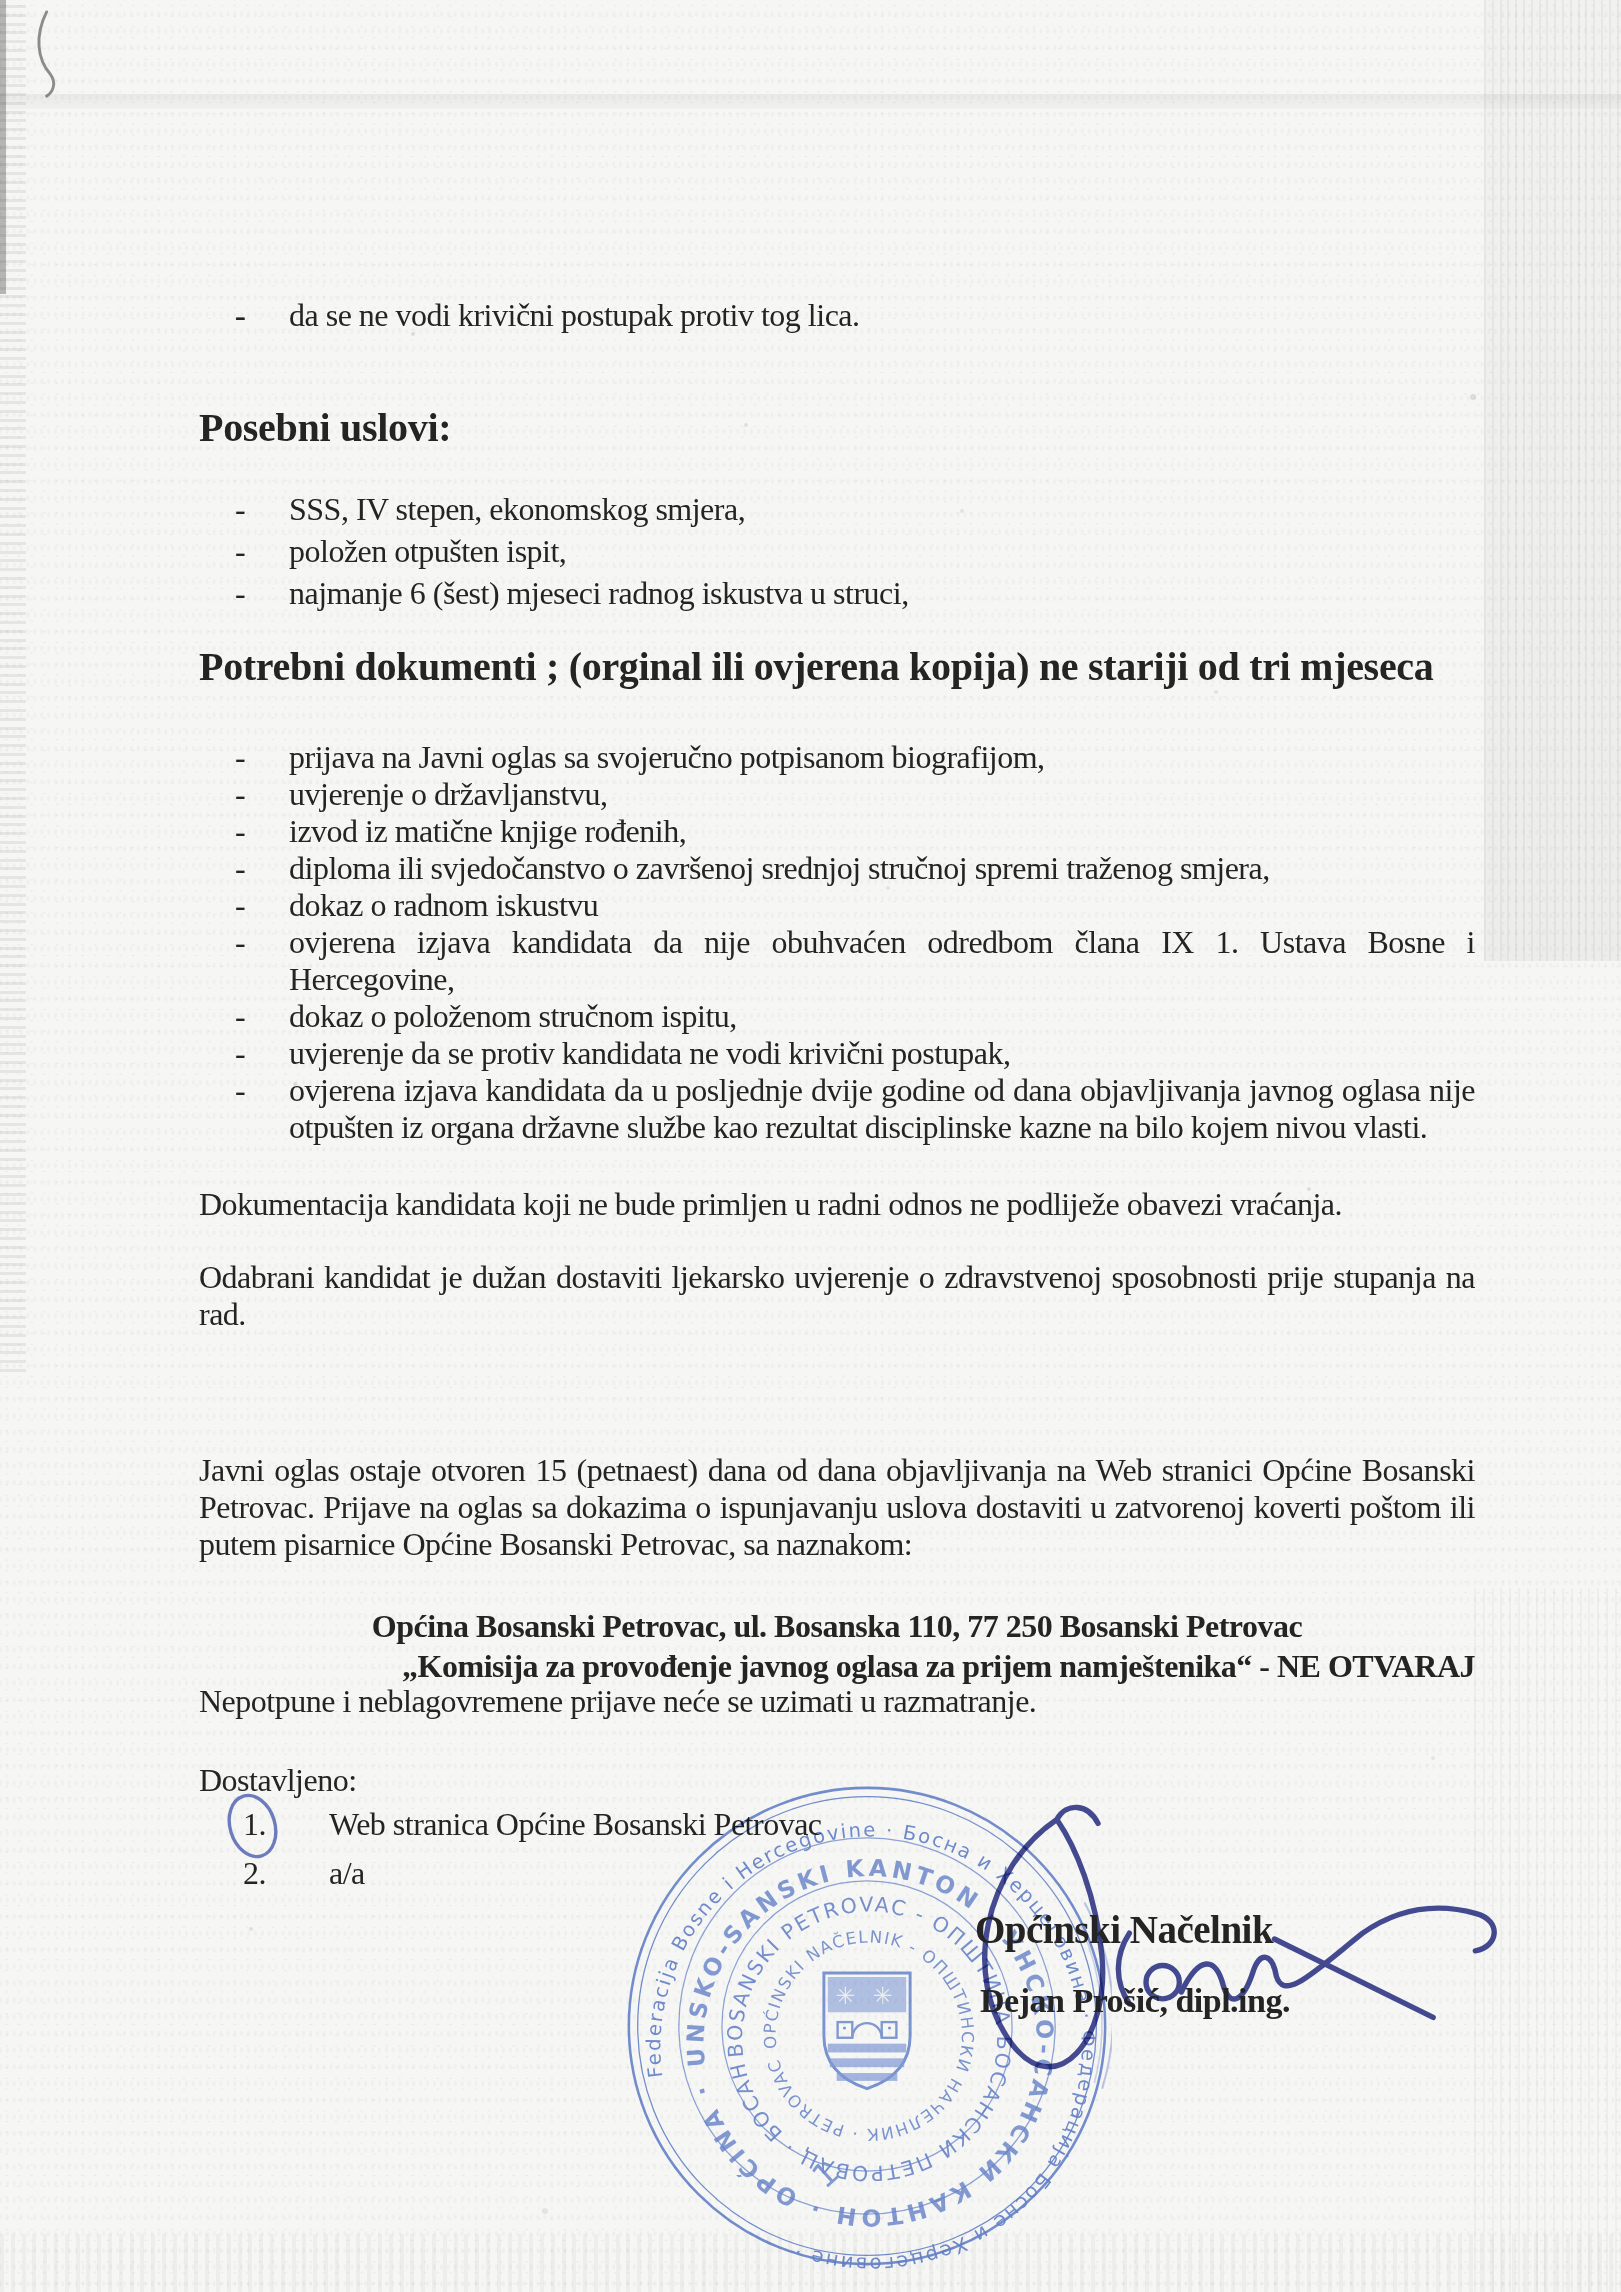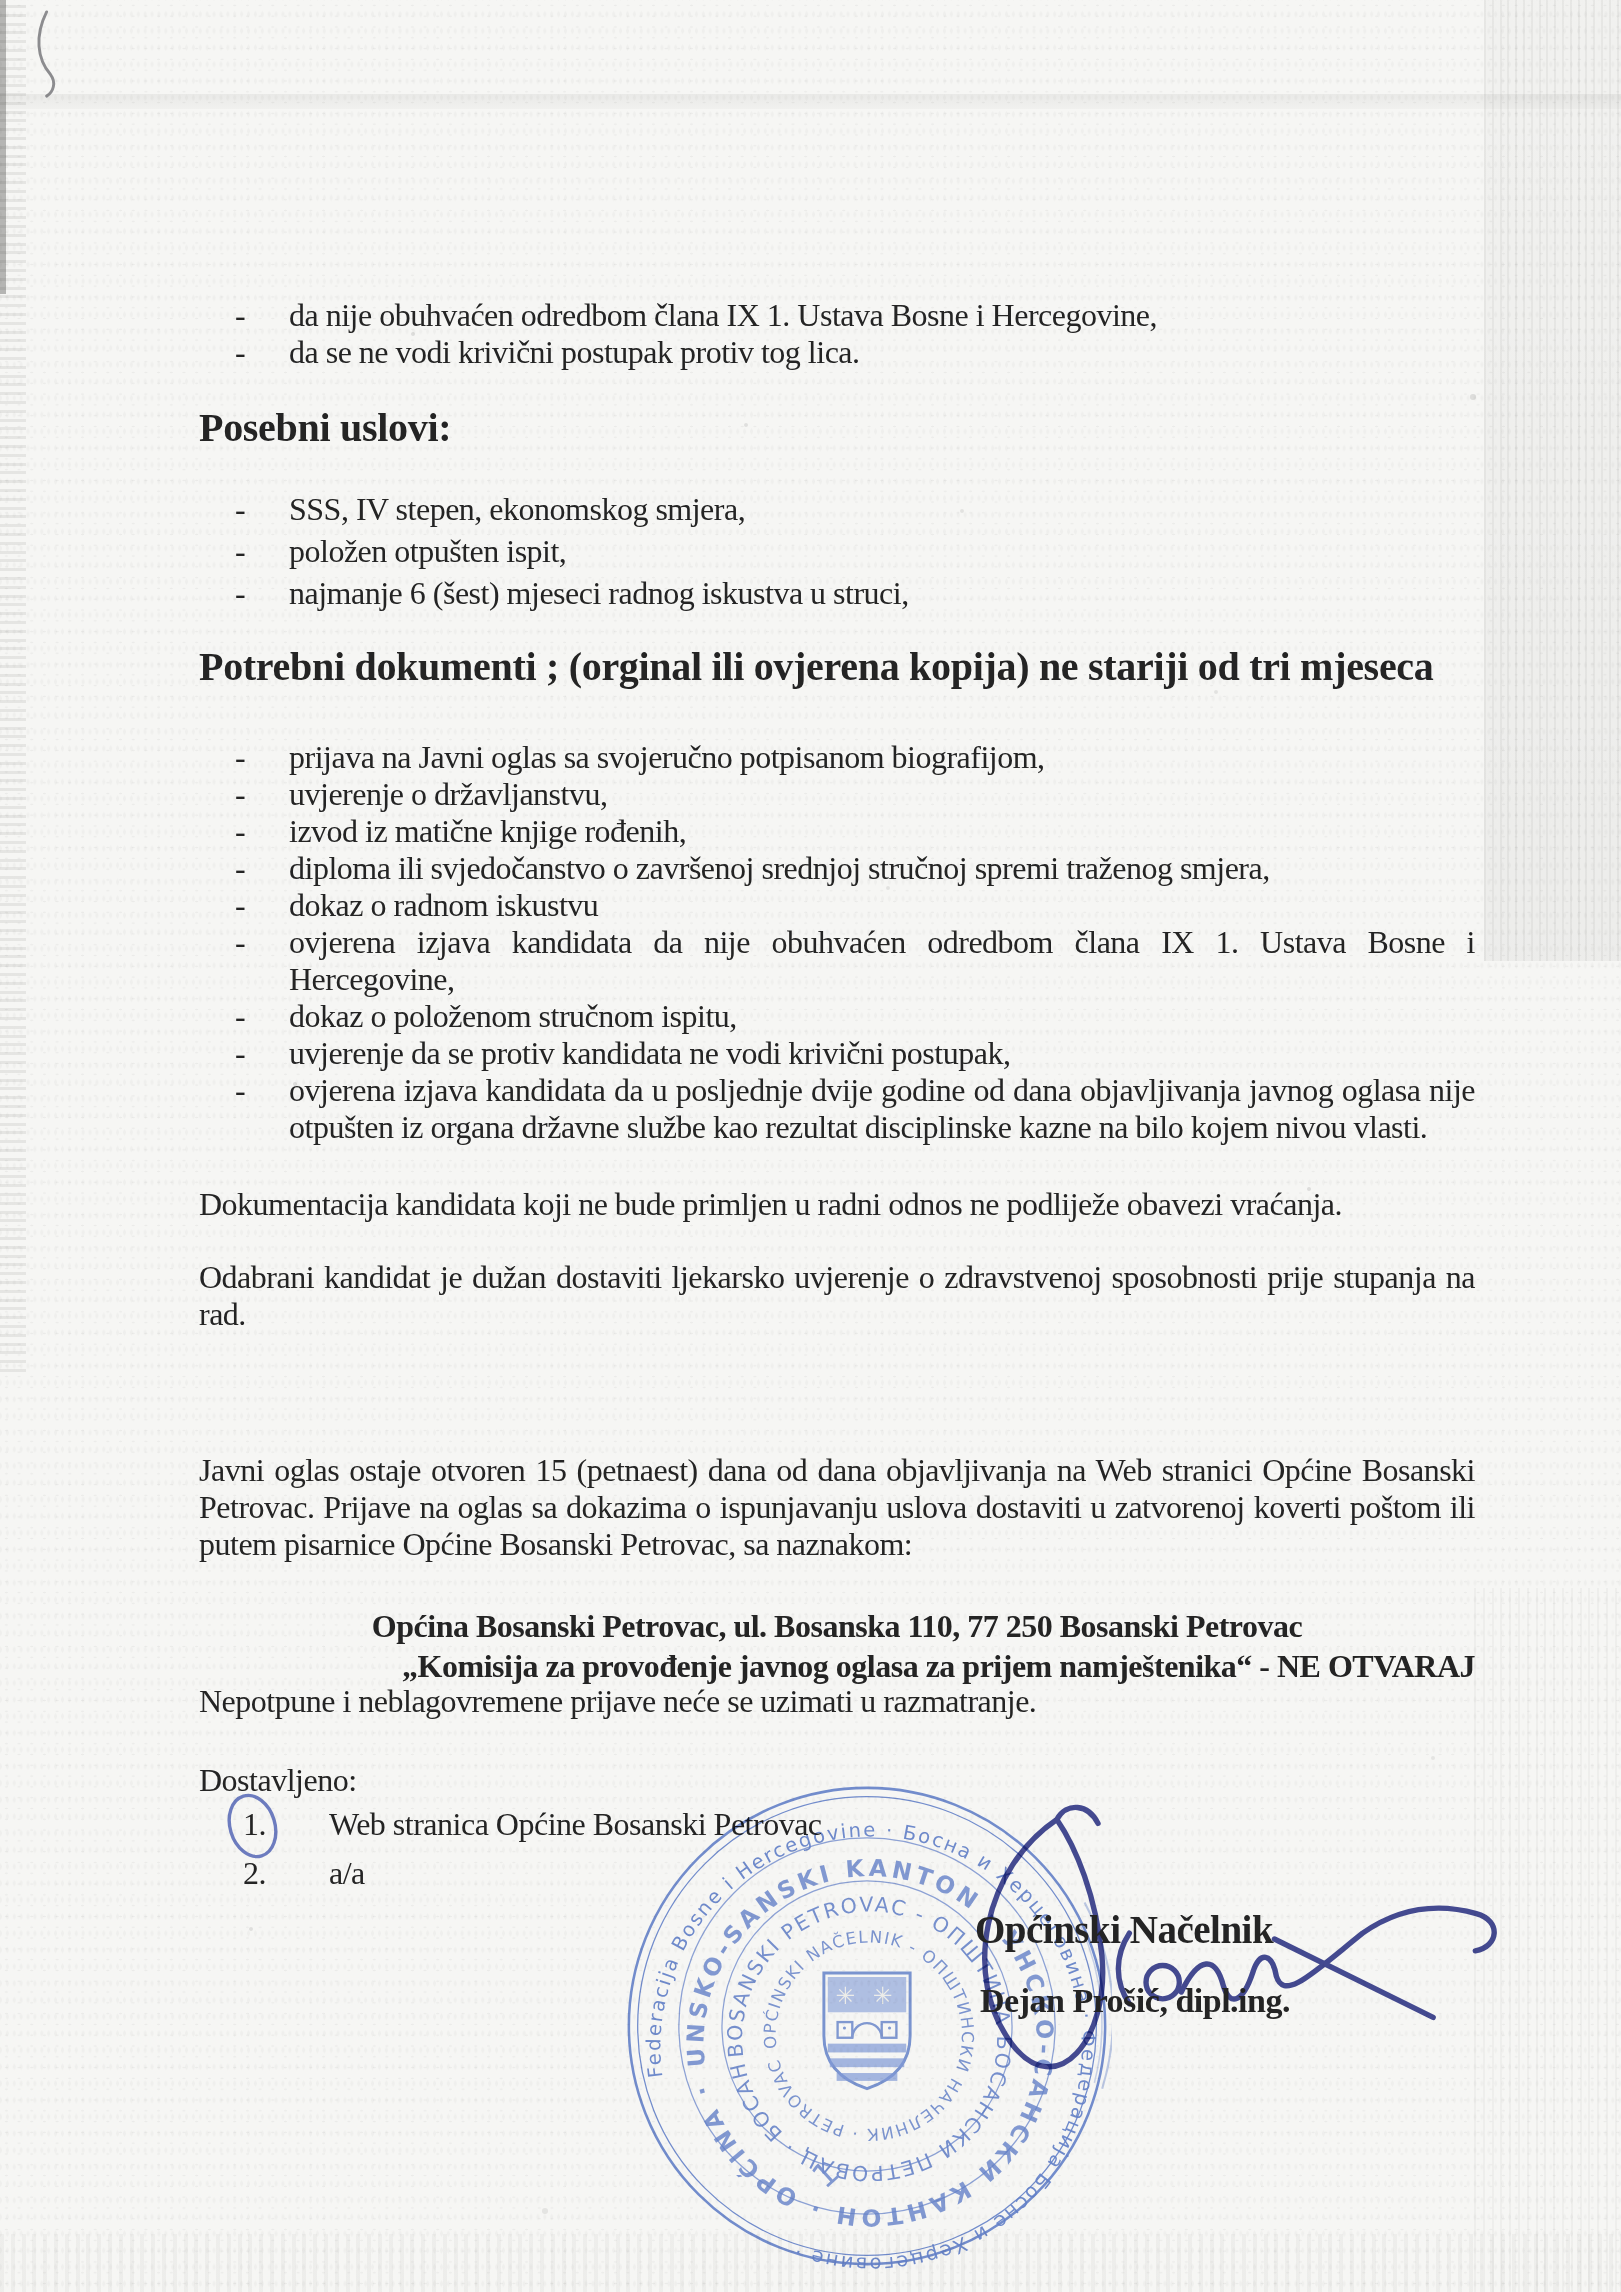--- a/index.html
+++ b/index.html
@@ -82,21 +82,21 @@
   <div class="noise-left"></div>
   <div class="edge-dark"></div>
   <div class="noise-bottom"></div>
   <div class="speckles"></div>
 
   <svg class="corner-mark-svg" viewBox="0 0 50 95">
     <path d="M 20 4 C 8 28, 10 52, 24 68 C 30 76, 27 86, 20 90" fill="none" stroke="#55555a" stroke-width="3" stroke-linecap="round"></path>
   </svg>
 
   <div class="blist lh38 txt" style="top:297px;">
-      <div class="bitem"><span class="dash">-</span><span>da nije obuhvaćen odredbom člana IX 1. Ustava Bosne i Hercegovine,</span></div>
+      <div class="bitem"><span class="dash">-</span></div>
       <div class="bitem"><span class="dash">-</span><span>da se ne vodi krivični postupak protiv tog lica.</span></div>
     </div>
 
   <div class="heading" style="top:408px;">Posebni uslovi:</div>
   <div class="blist lh43 txt" style="top:488px;">
       <div class="bitem"><span class="dash">-</span><span>SSS, IV stepen, ekonomskog smjera,</span></div>
       <div class="bitem"><span class="dash">-</span><span>položen otpušten ispit,</span></div>
       <div class="bitem"><span class="dash">-</span><span>najmanje 6 (šest) mjeseci radnog iskustva u struci,</span></div>
     </div>
 

